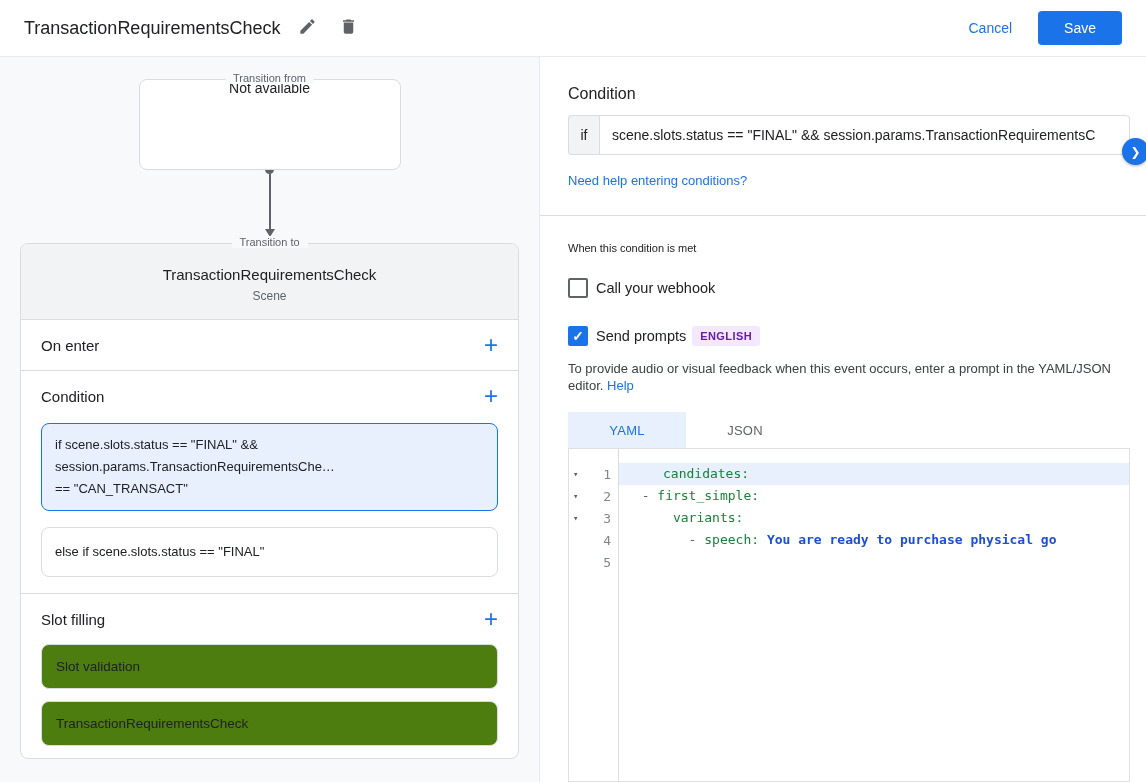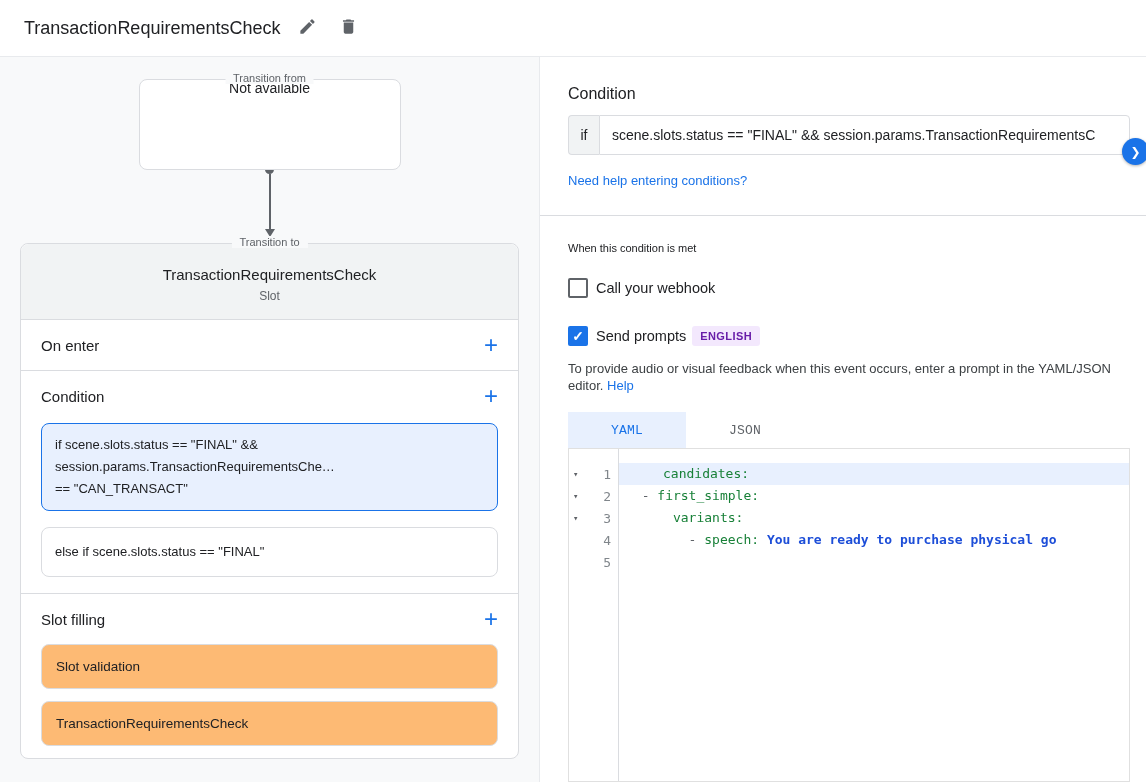--- a/index.html
+++ b/index.html
@@ -43,21 +43,21 @@
   .sec-row { display:flex; justify-content:space-between; align-items:center; padding:15px 20px; }
   .sec-label { font-size:15px; color:#202124; }
   .plus-btn { background:none; border:none; color:#1a73e8; font-size:24px; font-weight:300;
               line-height:20px; cursor:pointer; font-family:inherit; }
   .hdivider { height:1px; background:#dadce0; }
   .cond-card { margin:2px 20px 16px; border-radius:8px; padding:10px 13px; font-size:13px;
                line-height:22px; color:#202124; cursor:pointer; }
   .cond-card.selected { background:#e8f0fe; border:1px solid #1a73e8; }
   .cond-card.plain { background:#fff; border:1px solid #dadce0; padding:13px; }
   .cond-line { display:block; }
-  .slot-card { margin:0 20px 12px; background:#fdba74; border:1px solid #dadce0; border-radius:8px;
+  .slot-card { margin:0 20px 12px; background:#4d7c0f; border:1px solid #dadce0; border-radius:8px;
                padding:14px; font-size:13.5px; color:#202124; cursor:pointer; }
 
   
   .r-heading { font-size:16px; font-weight:400; color:#202124; }
   .collapse-fab { position:absolute; top:81px; right:-3px; width:27px; height:27px; border-radius:50%;
                   background:#1a73e8; color:#fff; border:none; display:flex; align-items:center;
                   justify-content:center; font-size:12px; cursor:pointer; box-shadow:0 1px 3px rgba(0,0,0,.3); }
   .if-row { display:flex; margin-top:12px; width:calc(100% - 16px); }
   .if-box { width:31px; background:#f1f3f4; border:1px solid #dadce0; border-right:none;
             border-radius:4px 0 0 4px; display:flex; align-items:center; justify-content:center;
@@ -73,21 +73,21 @@
   .check-row.prompts { margin-top:28px; }
   .checkbox { width:20px; height:20px; border:2px solid #5f6368; border-radius:2px; background:#fff; cursor:pointer; }
   .checkbox.checked { border:none; background:#1a73e8; color:#fff; display:flex; align-items:center;
                       justify-content:center; font-size:14px; font-weight:700; }
   .check-label { font-size:14.5px; font-weight:500; color:#202124; }
   .lang-badge { background:#f3e8fd; color:#681da8; font-size:11px; font-weight:700;
                 padding:4px 8px; border-radius:3px; letter-spacing:.4px; margin-left:-2px; }
   .desc { margin-top:14px; font-size:13px; color:#3c4043; line-height:17px; max-width:555px; }
   .tabs { display:flex; margin-top:18px; }
   .tab { width:118px; height:36px; display:flex; align-items:center; justify-content:center;
-         font-size:13px; font-weight:500; letter-spacing:.25px; cursor:pointer; color:#5f6368;font-family:Liberation Mono, monospace; }
+         font-size:13px; font-weight:500; letter-spacing:.25px; cursor:pointer; color:#5f6368; }
   .tab.active { background:#e8f0fe; color:#1a73e8; }
 
   
   .editor { flex:1; margin-right:16px; border:1px solid #e0e0e0; display:flex;
             font-family:"DejaVu Sans Mono", monospace; font-size:13px; background:#fff; overflow:hidden; }
   .gutter { width:50px; border-right:1px solid #dadce0; padding-top:14px; }
   .g-row { display:flex; align-items:center; height:22px; padding:0 7px 0 4px; }
   .fold { width:14px; font-size:9px; color:#5f6368; cursor:pointer; }
   .lnum { flex:1; text-align:right; color:#80868b; font-size:13px; }
   .code-col { flex:1; padding-top:14px; }
@@ -111,20 +111,24 @@
       </span>
     </button>
     <button class="icon-btn">
       <span>
         <svg width="19" height="19" viewBox="0 0 24 24" fill="#5f6368">
             <path d="M6 19c0 1.1.9 2 2 2h8c1.1 0 2-.9 2-2V7H6v12zM19 4h-3.5l-1-1h-5l-1 1H5v2h14V4z"></path>
           </svg>
       </span>
     </button>
   </div>
+  <div class="actions">
+    <button class="cancel-btn">Cancel</button>
+    <button class="save-btn">Save</button>
+  </div>
 </header>
 
 <div class="main">
 
   <section class="left">
 
     <div class="tfrom">
       <span class="floating-label">Transition from</span>
       <div class="tfrom-value">Not available</div>
     </div>
@@ -133,21 +137,21 @@
       <div class="dot"></div>
       <div class="line"></div>
       <div class="arrow"></div>
     </div>
 
     <div class="tto">
       <span class="floating-label">Transition to</span>
 
       <div class="tto-header">
         <div class="tto-title">TransactionRequirementsCheck</div>
-        <div class="tto-sub">Slot</div>
+        <div class="tto-sub">Scene</div>
       </div>
 
       <div class="sec-row">
         <span class="sec-label">On enter</span>
         <button class="plus-btn">
           <span>+</span>
         </button>
       </div>
 
       <div class="hdivider"></div>

